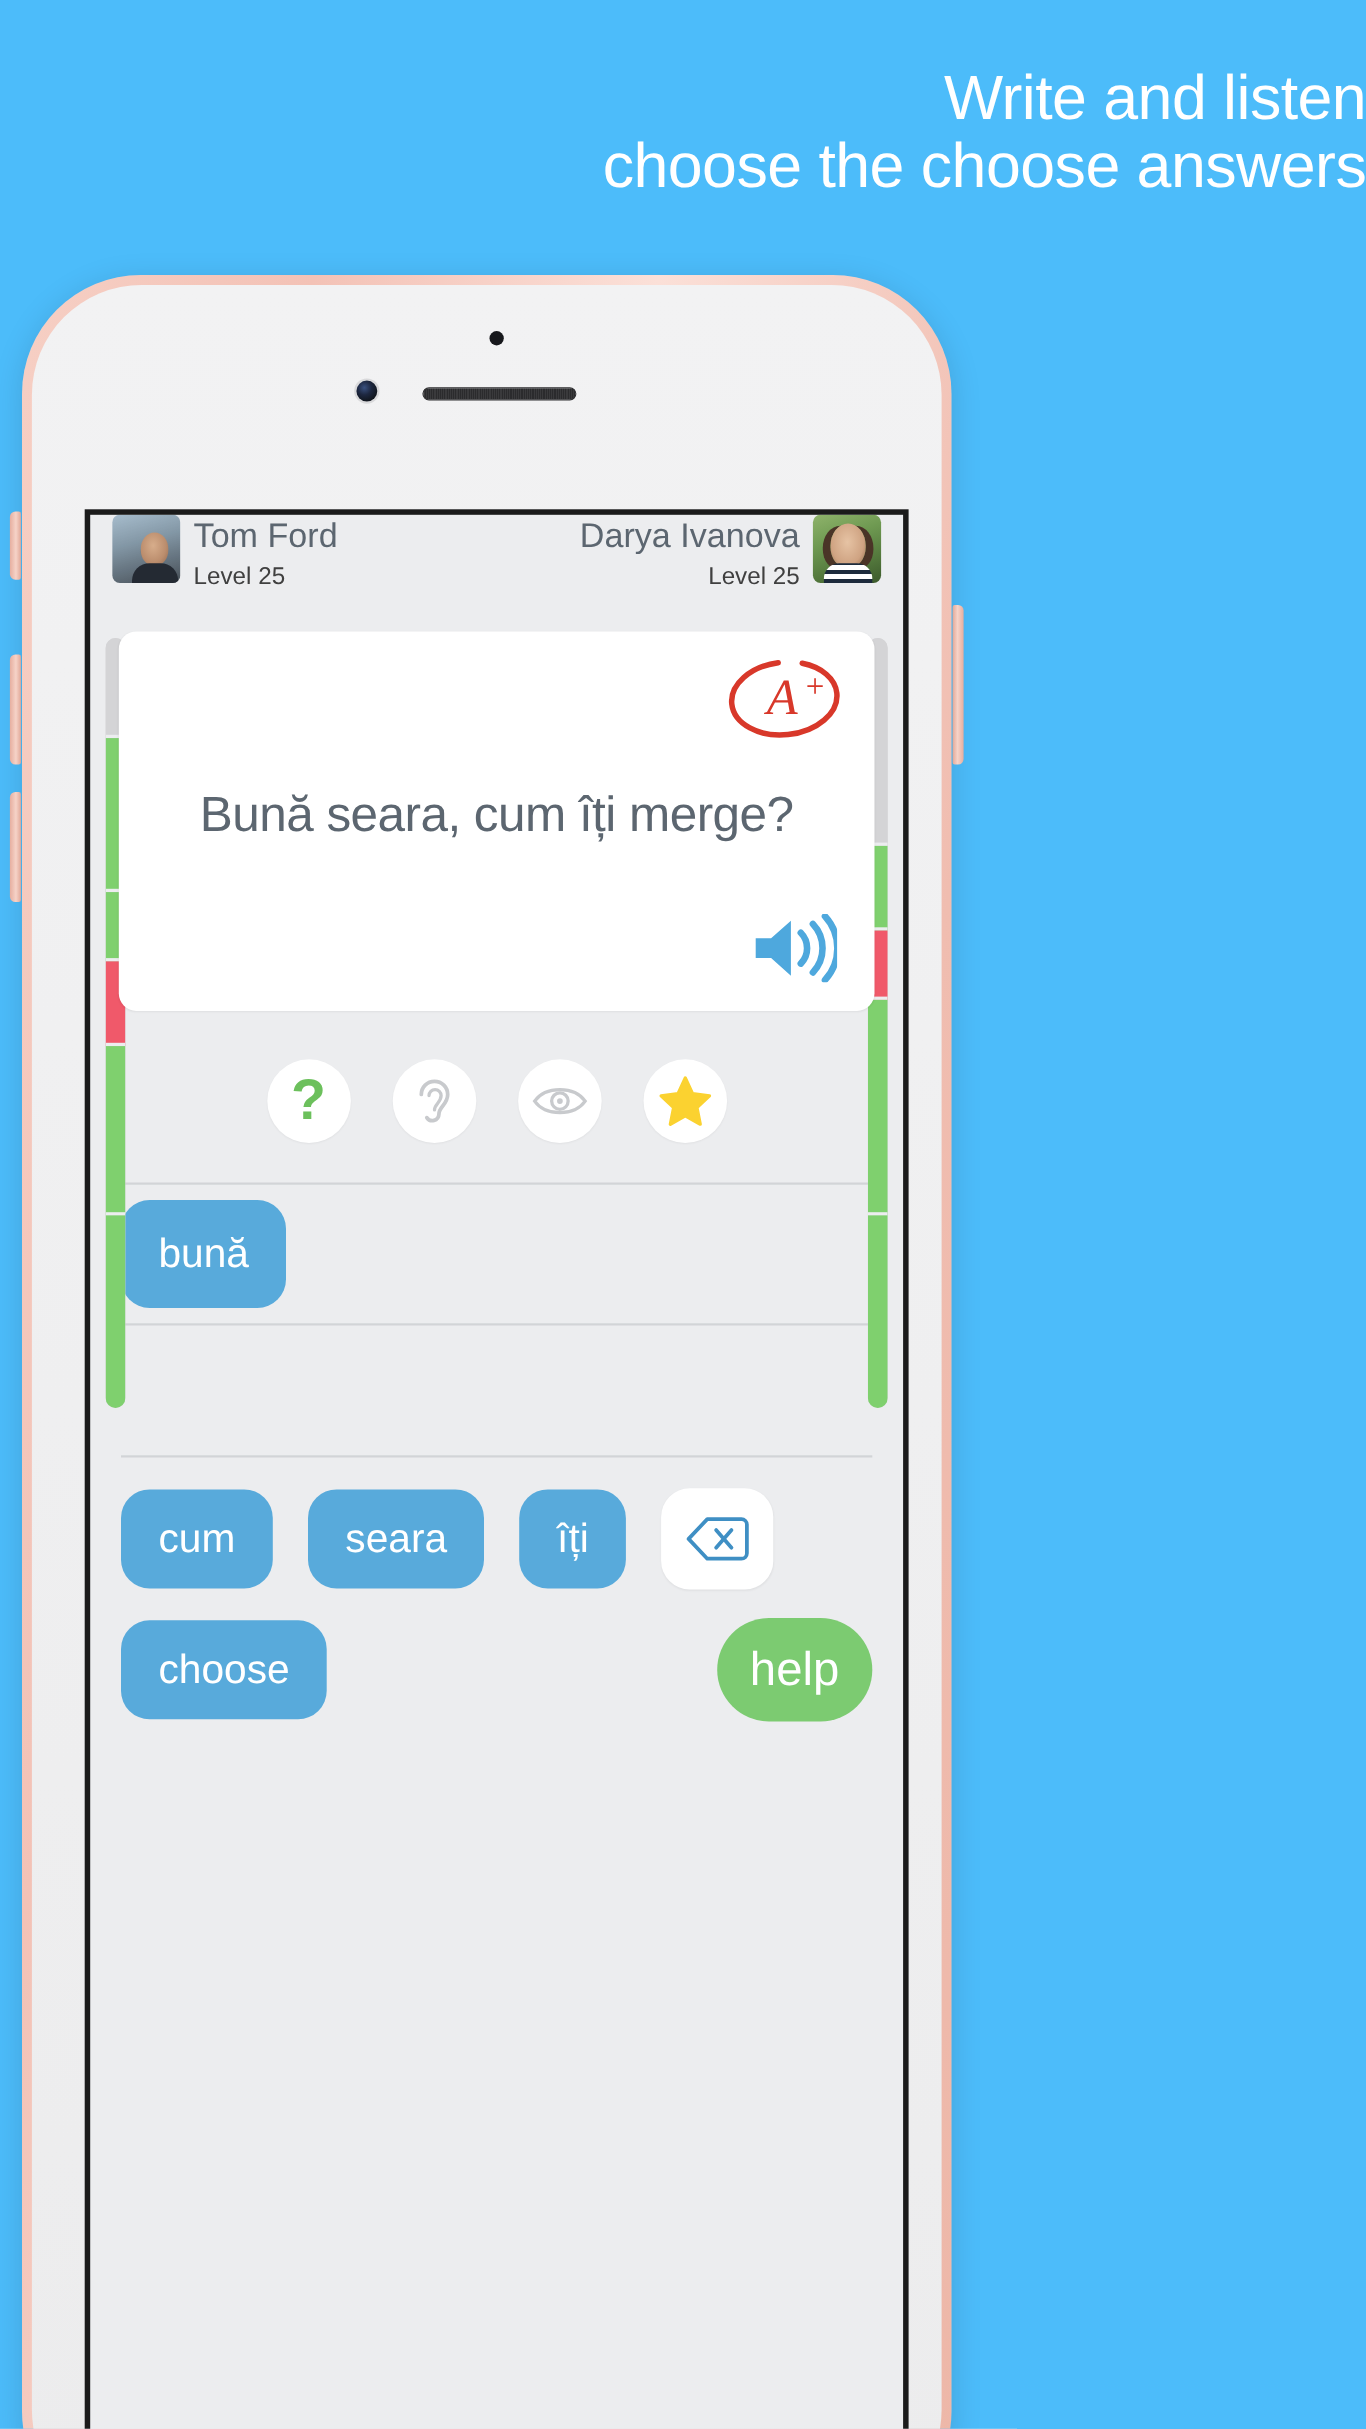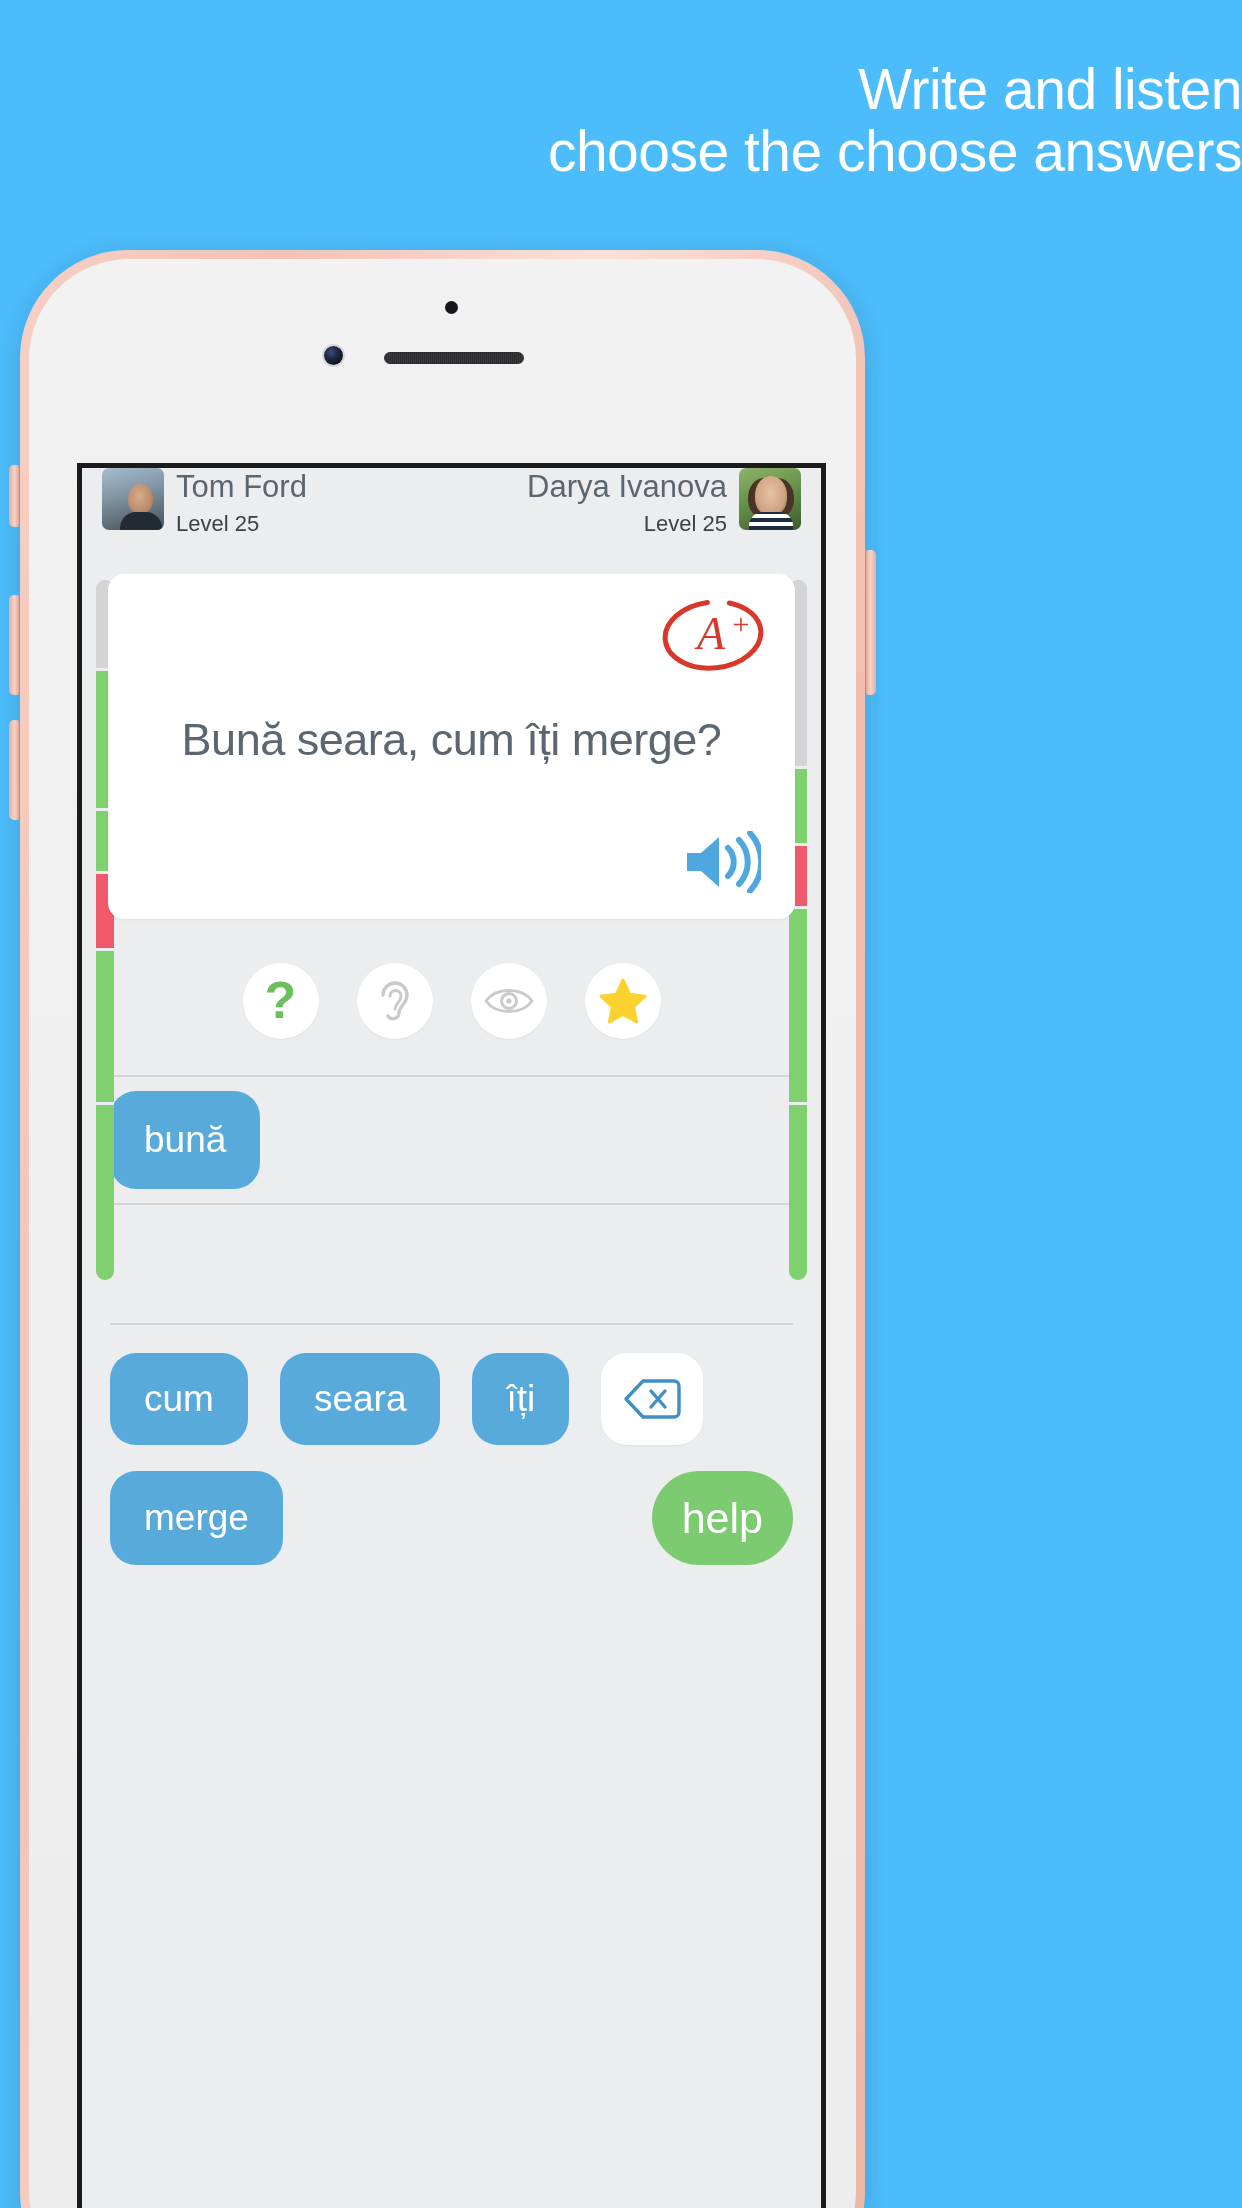--- a/index.html
+++ b/index.html
@@ -288,20 +288,21 @@
     border-radius: 26px;
     font-size: 37px;
     padding: 24px 34px;
     line-height: 42px;
     display: inline-flex;
     align-items: center;
     justify-content: center;
   }
   .chip-row {
     display: flex;
+    align-items: center;
     gap: 32px;
     margin: 28px 28px 0 28px;
   }
   .chip-row.second { margin-top: 26px; justify-content: space-between; }
   .chip-row.second .left-group { display:flex; gap:32px; }
 
   .key-del {
     background: #ffffff;
     border-radius: 26px;
     width: 102px;
@@ -437,20 +438,20 @@
         <div class="key-del">
           <svg width="58" height="44" viewBox="0 0 58 44" aria-hidden="true">
             <path d="M20 4 H51 a5 5 0 0 1 5 5 v26 a5 5 0 0 1 -5 5 H20 L3 22 z" fill="none" stroke="#3f8fc4" stroke-width="3.4" stroke-linejoin="round"></path>
             <path d="M28 14 L42 30 M42 14 L28 30" fill="none" stroke="#3f8fc4" stroke-width="3.4" stroke-linecap="round"></path>
           </svg>
         </div>
       </div>
 
       <div class="chip-row second">
         <div class="left-group" id="wordbank-row-2">
-            <div class="chip">merge</div>
+            <div class="chip">choose</div>
           </div>
         <div class="help-btn">help</div>
       </div>
 
     </div>
   </div>
 </div>
 
 </body></html>

